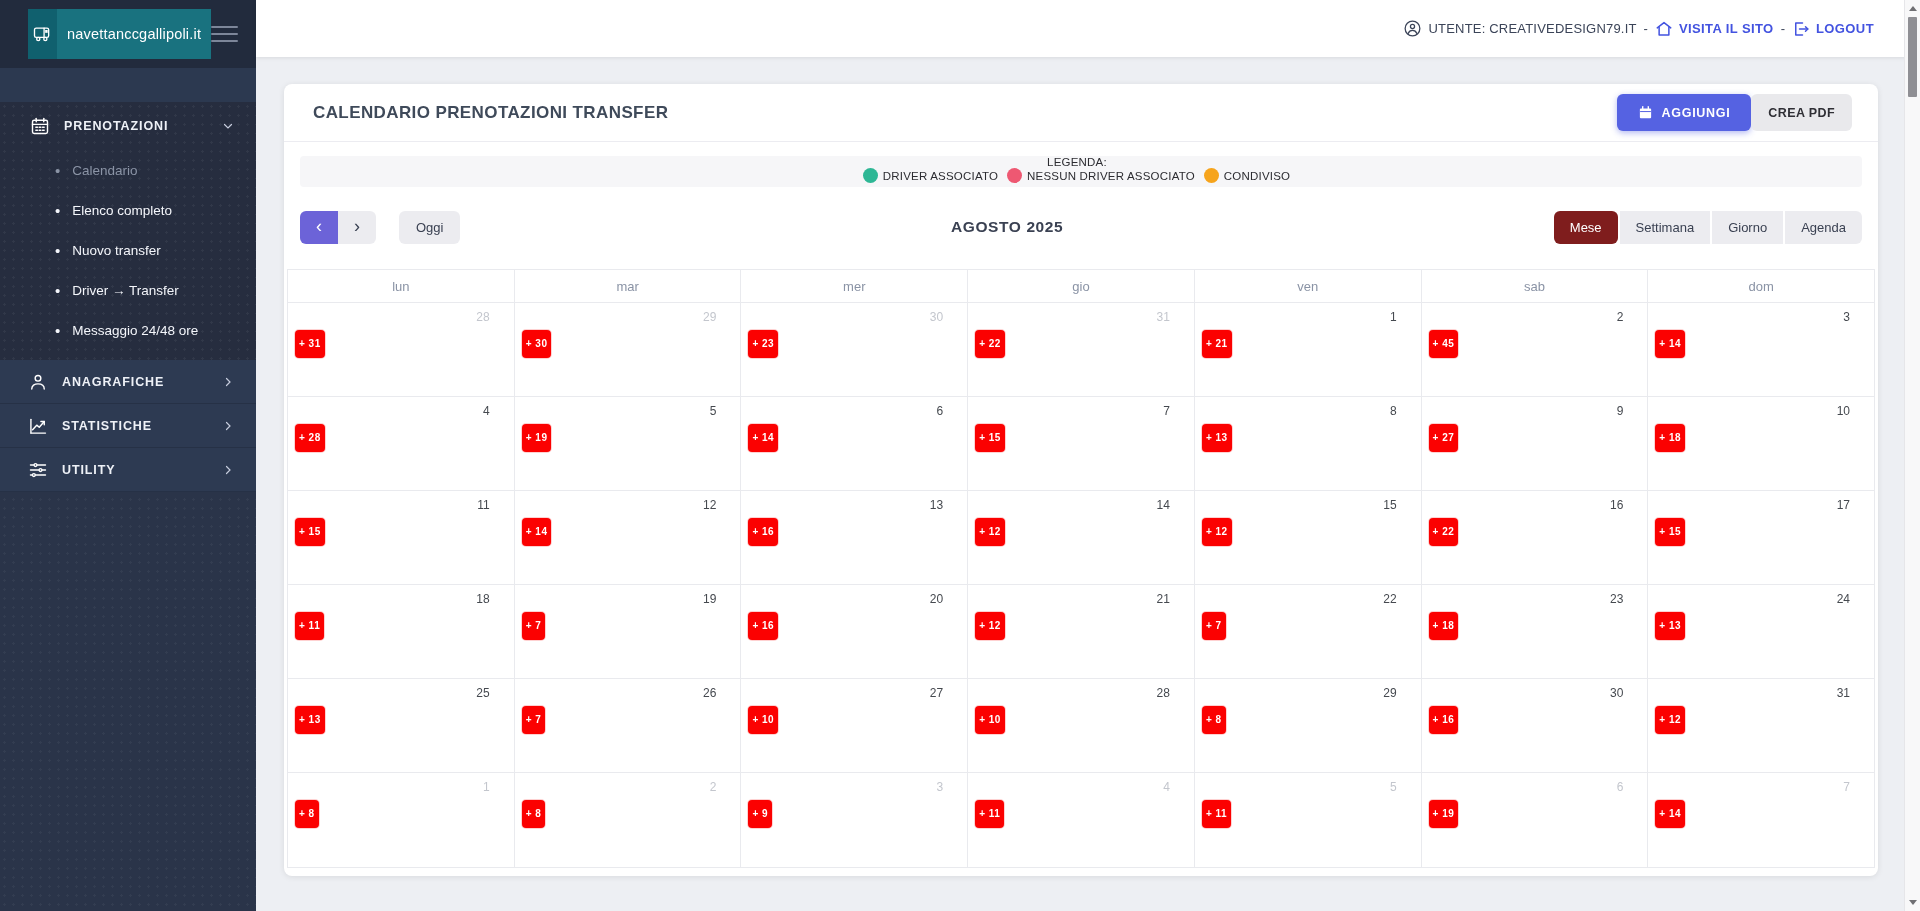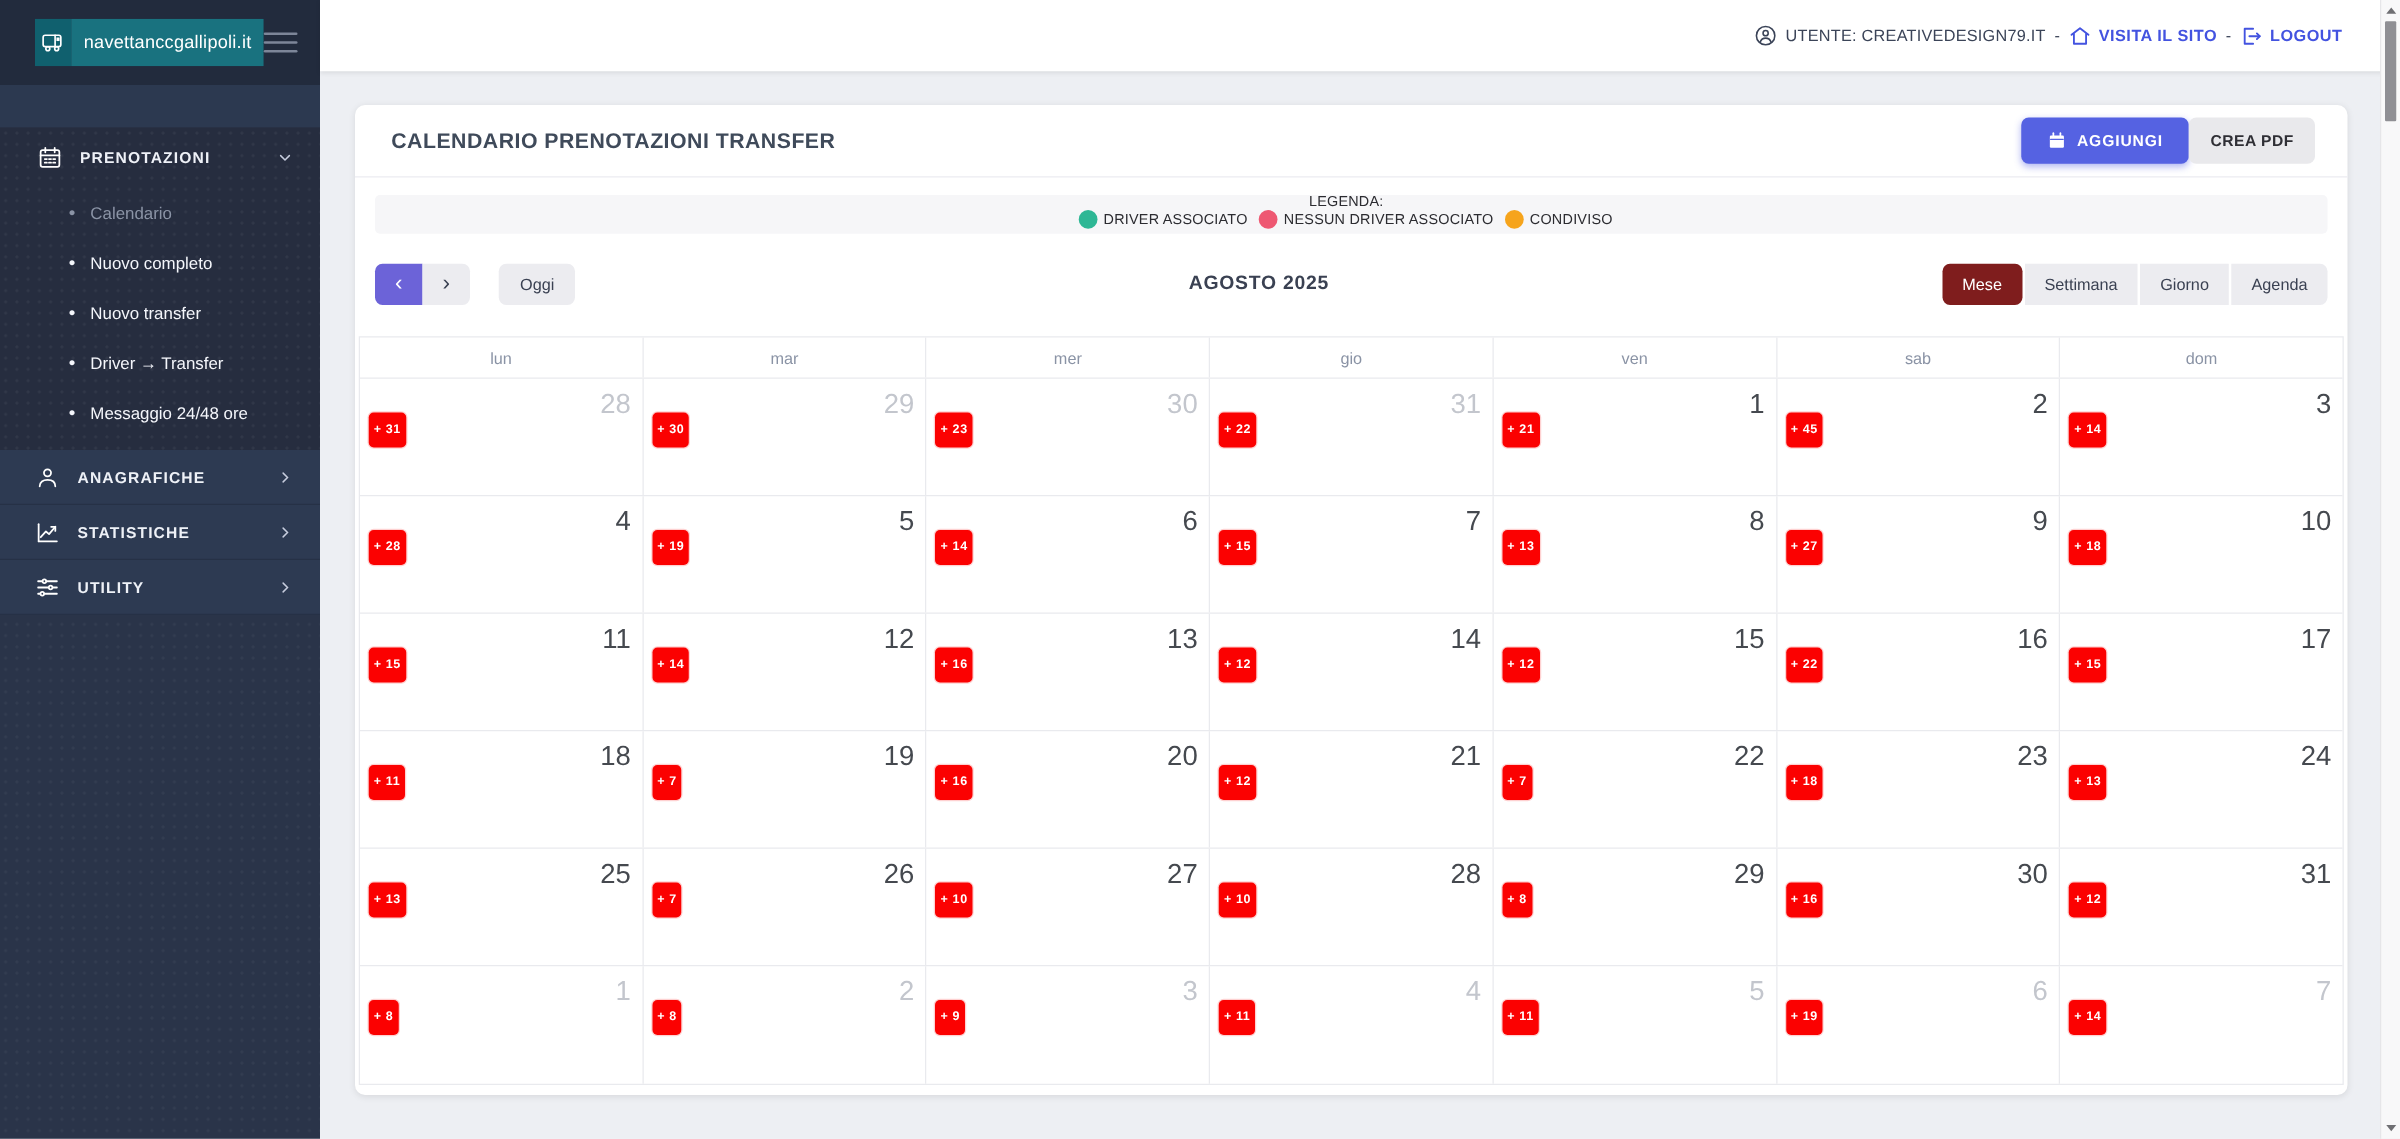--- a/index.html
+++ b/index.html
@@ -10,21 +10,21 @@
   }
 
   
   .sidebar {
     position:absolute; left:0; top:0; width:256px; height:911px;
     background:#2a3449;
     background-image:radial-gradient(rgba(255,255,255,.045) 1px, transparent 1.4px);
     background-size:9px 9px;
   }
   .logo-bar { height:68px; background:#222b3d; display:flex; align-items:center; padding:0 18px 0 28px; position:relative; }
-  .logo-box { display:flex; align-items:stretch; height:38px; overflow:hidden; }
+  .logo-box { display:flex; align-items:stretch; height:50px; overflow:hidden; }
   .logo-icon { width:30px; background:#10606e; display:flex; align-items:center; justify-content:center; }
   .logo-text { background:#19727f; color:#fff; font-size:14.5px; display:flex; align-items:center; padding:0 10px; letter-spacing:.2px; white-space:nowrap; }
   .hamburger { margin-left:auto; display:flex; flex-direction:column; gap:5px; width:27px; cursor:pointer; }
   .hamburger i { display:block; height:2px; background:#7d8699; border-radius:1px; }
 
   .nav-gap { height:34px; background:#2c3950; }
   .section-exp {
     background:#262d3f; padding-bottom:10px;
     background-image:radial-gradient(rgba(255,255,255,.05) 1px, transparent 1.4px);
     background-size:9px 9px;
@@ -90,21 +90,21 @@
   .btn-view.active { background:#7f1d1d; color:#fff; border-radius:6px; }
 
   .cal { margin:20px 3px 0; border:1px solid #e9eaee; }
   .cal-hrow { display:flex; height:33px; border-bottom:1px solid #e9eaee; }
   .cal-hcell { flex:1; display:flex; align-items:center; justify-content:center; color:#8a93a5; font-size:13px; border-left:1px solid #e9eaee; }
   .cal-hcell:first-child { border-left:none; }
   .cal-row { display:flex; height:94px; border-bottom:1px solid #e9eaee; }
   .cal-row:last-child { border-bottom:none; }
   .cal-cell { flex:1; position:relative; border-left:1px solid #e9eaee; }
   .cal-cell:first-child { border-left:none; }
-  .daynum { position:absolute; top:7px; right:9px; font-size:22px; color:#45494f; }
+  .daynum { position:absolute; top:7px; right:24px; font-size:12px; color:#45494f; }
   .cal-cell.other .daynum { color:#c3c6cd; }
   .badge {
     position:absolute; left:7px; top:27px; background:#fb0101; color:#fff;
     font-size:10px; font-weight:bold; letter-spacing:.5px; line-height:1;
     padding:9px 4px; min-width:23px; text-align:center; border-radius:4px;
     box-shadow:0 0 0 1px rgba(251,1,1,.18); cursor:pointer; white-space:nowrap;
   }
 
   
   .scrollbar { position:absolute; right:0; top:0; width:16px; height:911px; background:#f8f8f9; border-left:1px solid #e6e6e9; z-index:10; }
@@ -160,21 +160,21 @@
             <polyline points="5 9 12 16 19 9"></polyline>
           </svg>
       </span>
     </div>
     <div class="sub-item active">
       <span class="blt"></span>
       <span>Calendario</span>
     </div>
     <div class="sub-item">
       <span class="blt"></span>
-      <span>Nuovo completo</span>
+      <span>Elenco completo</span>
     </div>
     <div class="sub-item">
       <span class="blt"></span>
       <span>Nuovo transfer</span>
     </div>
     <div class="sub-item">
       <span class="blt"></span>
       <span>Driver → Transfer</span>
     </div>
     <div class="sub-item">

